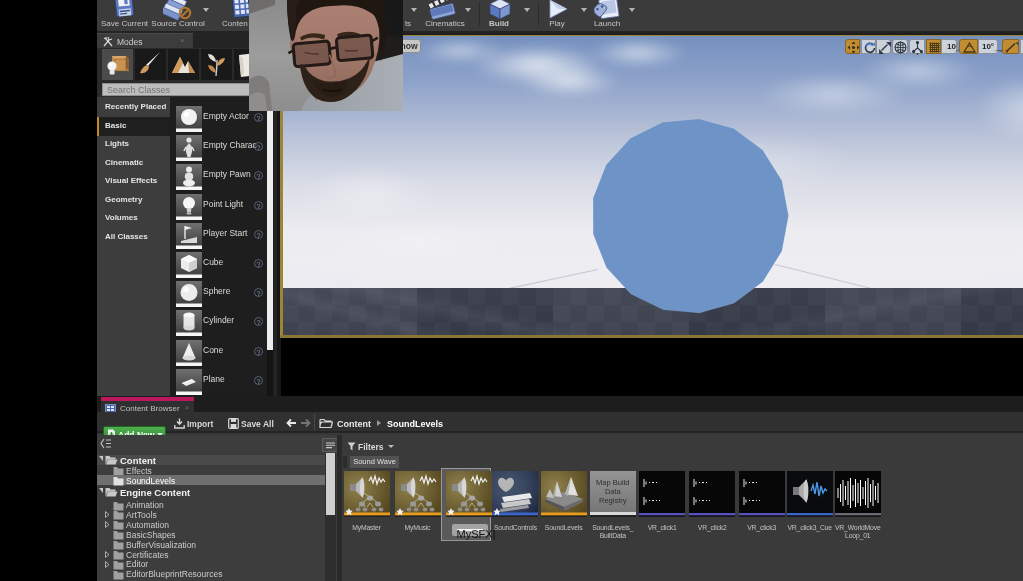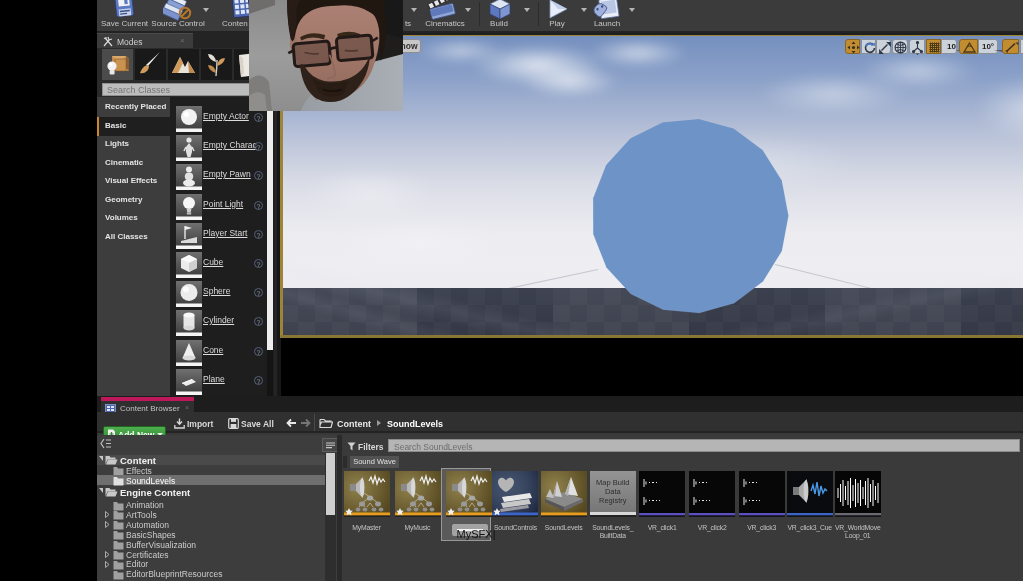--- a/index.html
+++ b/index.html
@@ -5,21 +5,21 @@
 * { margin:0; padding:0; box-sizing:border-box; }
 html,body { width:1023px; height:581px; background:#000; overflow:hidden;
   font-family:"Liberation Sans", sans-serif; }
 #root { position:absolute; top:0; left:0; width:1023px; height:581px; background:#000; }
 .abs { position:absolute; }
 .tblbl { font-size:8px; color:#c6c6c6; text-align:center; white-space:nowrap; }
 .caret { width:0; height:0; border-left:3.5px solid transparent; border-right:3.5px solid transparent; border-top:4px solid #b5b5b5; }
 .mtile { top:16px; width:31px; height:31px; background:#191919; }
 .catitem { left:8px; width:65px; font-size:8px; font-weight:bold; color:#e4e4e4; white-space:nowrap; }
 .icontile { left:79px; width:26px; height:26px; background:linear-gradient(#707070,#3a3a3a); }
-.itemlbl { left:106px; font-size:8.5px; color:#dcdcdc; white-space:nowrap;text-decoration:underline; }
+.itemlbl { left:106px; font-size:8.5px; color:#dcdcdc; white-space:nowrap; }
 .qmark { left:157px; width:9px; height:9px; border:1px solid #55607a; border-radius:50%; color:#8a93ab; font-size:7px; text-align:center; line-height:9px; }
 .cloud { background:radial-gradient(ellipse closest-side, rgba(255,255,255,0.75), rgba(255,255,255,0.28) 60%, rgba(255,255,255,0) 100%); filter:blur(5px); }
 .vbtn { top:2.5px; height:15.5px; }
 .vorange { background:#c18d30; border:1px solid #8a6520; }
 .vlight { background:#ccd2da; border:1px solid #8a8f98; }
 .cbtxt { font-size:8.5px; font-weight:bold; color:#d8d8d8; white-space:nowrap; }
 .treetxt { font-size:8.5px; color:#cccccc; white-space:nowrap; }
 .tlbl { letter-spacing:-0.15px; font-size:6.8px; color:#c5c5c5; text-align:center; line-height:8px; white-space:nowrap; }
 </style>
 </head>
@@ -79,21 +79,21 @@
         <rect x="3" y="3" width="24" height="5" fill="#2a2a2e"></rect>
         <rect x="4" y="3.2" width="4" height="4.6" fill="#e8e8ea"></rect>
         <rect x="10" y="3.2" width="4" height="4.6" fill="#e8e8ea"></rect>
         <rect x="16" y="3.2" width="4" height="4.6" fill="#e8e8ea"></rect>
         <rect x="22" y="3.2" width="4" height="4.6" fill="#e8e8ea"></rect>
       </g>
     </g>
   </svg>
   <div class="abs caret" style="left:368px; top:8px;"></div>
   <div class="abs" style="left:382px; top:2px; width:1px; height:24px; background:#2c2c2d;"></div>
-  <div class="abs tblbl" style="left:384px; top:19px; width:36px;">Build</div>
+  <div class="abs tblbl" style="left:384px; top:19px; width:36px;font-weight:bold;">Build</div>
   <svg class="abs" style="left:392px; top:-2px;" width="22" height="22" viewBox="0 0 22 22">
     <polygon points="11,1 21,6 11,11 1,6" fill="#dfe6f3" stroke="#5a6da0" stroke-width="0.7"></polygon>
     <polygon points="1,6 11,11 11,21 1,16" fill="#5c79c0" stroke="#32416e" stroke-width="0.7"></polygon>
     <polygon points="21,6 11,11 11,21 21,16" fill="#7e96d0" stroke="#32416e" stroke-width="0.7"></polygon>
   </svg>
   <div class="abs caret" style="left:427px; top:8px;"></div>
   <div class="abs" style="left:441px; top:2px; width:1px; height:24px; background:#2c2c2d;"></div>
   <div class="abs tblbl" style="left:442px; top:19px; width:36px;">Play</div>
   <svg class="abs" style="left:449px; top:-2px;" width="24" height="24" viewBox="0 0 24 24">
     <polygon points="4,2 21,11 4,20" fill="#e6ecf8" stroke="#8494bb" stroke-width="0.8"></polygon>
@@ -583,23 +583,20 @@
   <div class="abs" style="left:229px; top:57px; width:9px; height:62px; background:#cfcfcf;"></div>
   
   <div class="abs" style="left:240px; top:39px; width:5px; height:146px; background:#2a2a2a;"></div>
   
   <div class="abs" style="left:245px; top:39px; width:681px; height:146px; background:#3a3a3a;"></div>
   <svg class="abs" style="left:250px; top:46px;" width="9" height="9" viewBox="0 0 9 9">
         <path d="M0.5,0.5 h8 l-3,3.5 v4.5 l-2,-1.5 v-3z" fill="#d0d0d0"></path>
       </svg>
   <div class="abs" style="left:261px; top:45.5px; font-size:8.5px; font-weight:bold; color:#d8d8d8;">Filters</div>
   <div class="abs" style="left:291px; top:49px; width:0; height:0; border-left:3px solid transparent; border-right:3px solid transparent; border-top:3.5px solid #bbb;"></div>
-  <div class="abs" style="left:291px; top:43px; width:632px; height:12.5px; background:#b5b5b5; border:1px solid #8a8a8a;">
-    <div class="abs" style="left:5px; top:1.5px; font-size:8.5px; color:#6e6e6e;">Search SoundLevels</div>
-  </div>
   <div class="abs" style="left:246px; top:60px; width:4px; height:12px; background:#2c2c2c;"></div>
   <div class="abs" style="left:253px; top:60px; width:49px; height:12px; background:#525252; font-size:7.5px; color:#e0e0e0; text-align:center; line-height:12px; white-space:nowrap;">Sound Wave</div>
   
   <div class="abs" style="left:344px; top:72px; width:50px; height:73px; background:#5a5a5a; border:1px solid #989898;"></div>
 
 <div class="abs" style="left:246.5px; top:74.5px; width:46px; height:46px;"><svg width="46" height="46" viewBox="0 0 46 46">
 <rect width="46" height="46" fill="#6b5c2a"></rect>
 <rect width="46" height="46" fill="url(#scg)"></rect>
 <polygon points="6,13 12,13 19,6 19,27 12,20 6,20" fill="#b8b8b8"></polygon>
 <polygon points="6,13 12,13 12,20 6,20" fill="#8a8a8a"></polygon>

